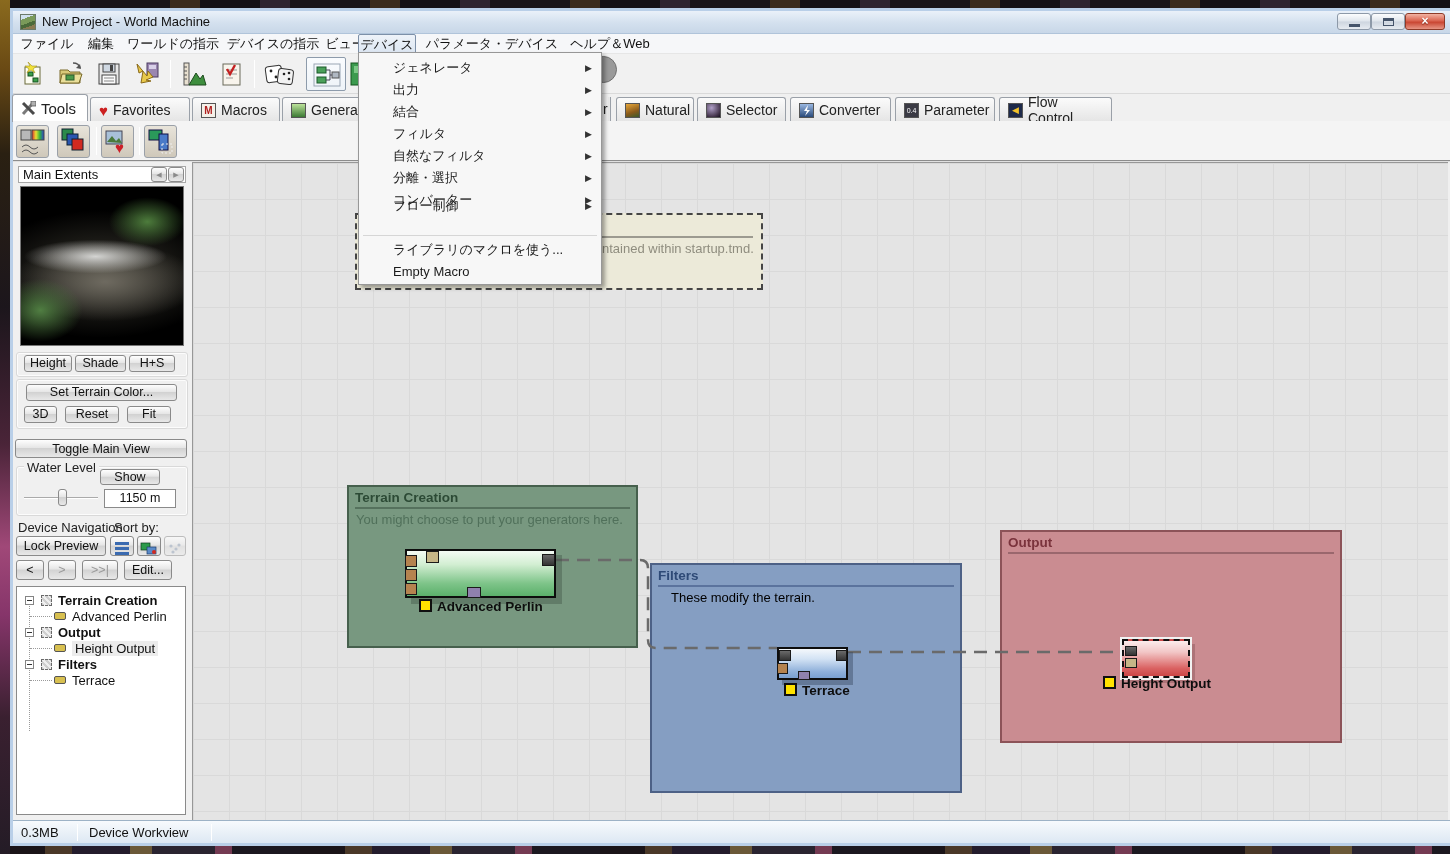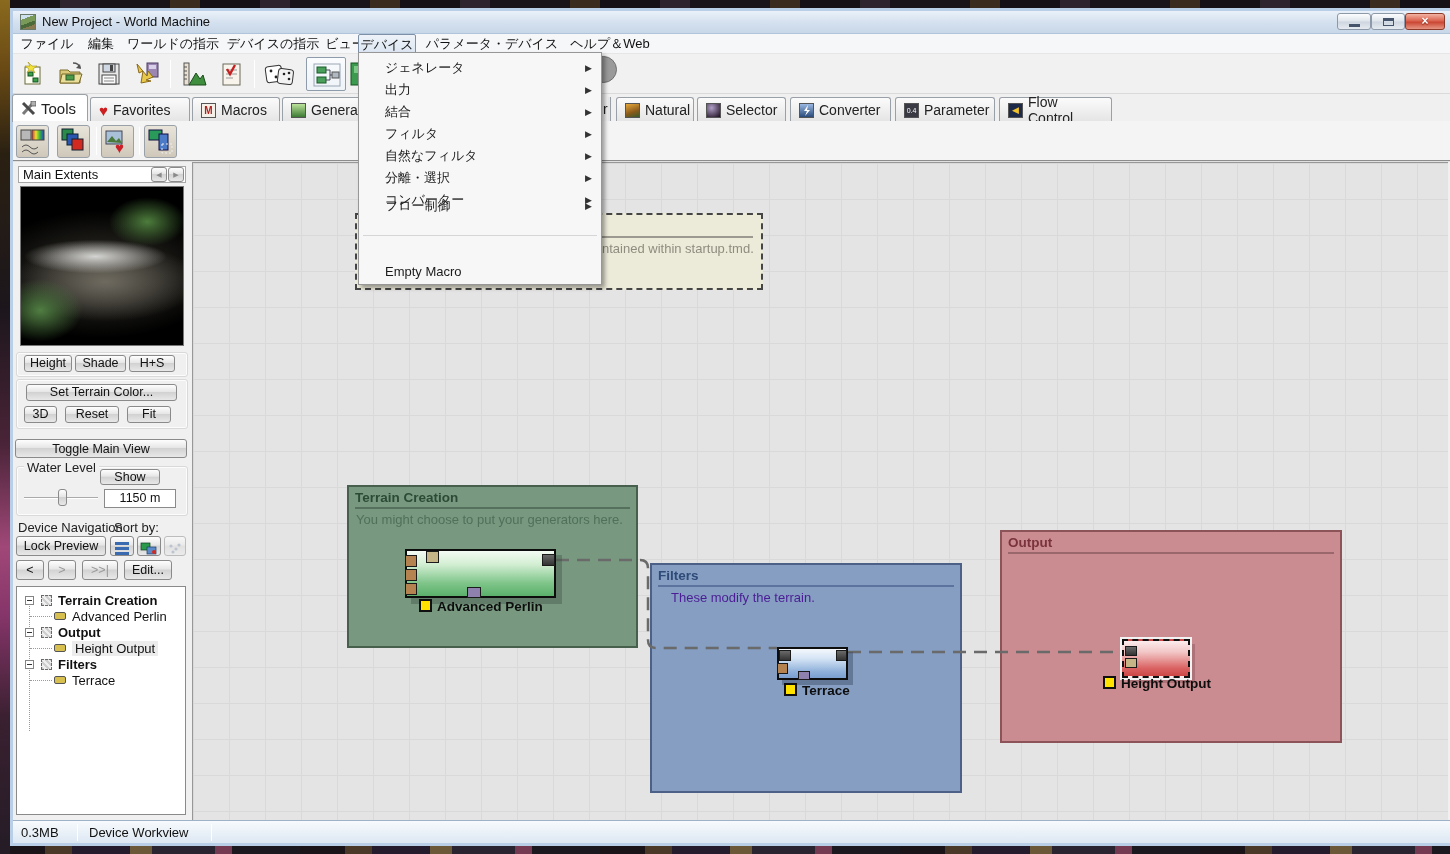--- a/index.html
+++ b/index.html
@@ -85,21 +85,21 @@
       linear-gradient(#d9d9d9 1px, transparent 1px),
       linear-gradient(90deg,#d9d9d9 1px, transparent 1px), #e4e4e4;
       background-size:36px 36px; border-top:1px solid #979797; border-left:1px solid #979797; }
   .cgroup { position:absolute; border:2px solid; }
   .cgroup h4 { font-size:13.5px; padding:3px 6px 0; }
   .cgroup .uline { margin:2px 6px 3px; height:2px; }
   .cgroup p { font-size:13px; padding:0 7px; line-height:16px; }
   #grp-terrain { left:347px; top:485px; width:291px; height:163px; background:rgba(112,146,120,0.93); border-color:#46604d; }
   #grp-terrain h4 { color:#2c4a35; } #grp-terrain .uline { background:#55715d; } #grp-terrain p { color:#50705a; }
   #grp-filters { left:650px; top:563px; width:312px; height:230px; background:rgba(126,153,192,0.93); border-color:#4d6186; }
-  #grp-filters h4 { color:#2e4a77; } #grp-filters .uline { background:#5b739d; } #grp-filters p { color:#4c1d95;padding-left:19px; }
+  #grp-filters h4 { color:#2e4a77; } #grp-filters .uline { background:#5b739d; } #grp-filters p { color:#000000;padding-left:19px; }
   #grp-output { left:1000px; top:530px; width:342px; height:213px; background:rgba(200,133,139,0.93); border-color:#8c5358; }
   #grp-output h4 { color:#7a333c; } #grp-output .uline { background:#9a676d; } #grp-output p { color:#9c5f66; }
   #note-box { left:355px; top:213px; width:408px; height:77px; background:#ecead9; border:2px dashed #454545; z-index:3; }
   #note-box .uline { position:absolute; left:8px; right:8px; top:21px; height:2px; background:#9c9a90; }
   #note-frag { position:absolute; left:245px; top:26px; font-size:13px; color:#8f8d7f; }
 
   .device { position:absolute; border:2px solid #0d0d0d; z-index:6; }
   #dev-perlin { left:405px; top:549px; width:151px; height:49px;
     background:linear-gradient(#f4fbf4,#d2eed2 30%,#7ec489 72%,#5bb06b); box-shadow:6px 6px 0 rgba(62,82,68,.40); }
   #dev-terrace { left:777px; top:647px; width:71px; height:33px;
@@ -111,21 +111,21 @@
   .port.tan { background:#b5834f; } .port.khaki { background:#c6b687; }
   .port.purple { background:#8f81ad; }
   .port.dark { background:linear-gradient(#6a6a6a,#333); }
   .dlabel { position:absolute; z-index:7; font-size:13.5px; font-weight:bold; color:#0d0d0d; }
   .ysq { position:absolute; z-index:7; width:13px; height:13px; background:#ffe200; border:2px solid #101010; }
   #wires { left:193px; top:163px; width:1255px; height:657px; z-index:5; pointer-events:none; }
 
   
   #devmenu { left:358px; top:52px; width:244px; height:233px; background:#f7f7f7;
     border:1px solid #979797; box-shadow:3px 3px 4px rgba(0,0,0,.35); z-index:50; }
-  .ditem { position:absolute; left:1px; width:242px; height:22px; line-height:22px; font-size:13px; color:#1a1a1a; padding-left:25px; }
+  .ditem { position:absolute; left:1px; width:242px; height:22px; line-height:22px; font-size:13px; color:#1a1a1a; padding-left:33px; }
   .ditem .arr { position:absolute; right:10px; font-size:9px; color:#333; }
   #dmenu-sep { position:absolute; left:4px; right:4px; top:182px; border-top:1px solid #d6d6d6; }
 
   
   #statusbar { left:13px; top:820px; width:1437px; height:23px;
     background:linear-gradient(#f7fafd,#dde8f3); border-top:1px solid #9db2c6; font-size:13px; color:#111; }
   .ssep { position:absolute; top:3px; width:1px; height:17px; background:#b9c5d1; border-right:1px solid #fff; }
 </style>
 </head>
 <body>
@@ -462,20 +462,21 @@
 <div class="abs" id="devmenu">
   <div class="ditem" style="top:4px;"><span>ジェネレータ</span><span class="arr">▶</span></div>
   <div class="ditem" style="top:26px;"><span>出力</span><span class="arr">▶</span></div>
   <div class="ditem" style="top:48px;"><span>結合</span><span class="arr">▶</span></div>
   <div class="ditem" style="top:70px;"><span>フィルタ</span><span class="arr">▶</span></div>
   <div class="ditem" style="top:92px;"><span>自然なフィルタ</span><span class="arr">▶</span></div>
   <div class="ditem" style="top:114px;"><span>分離・選択</span><span class="arr">▶</span></div>
   <div class="ditem" style="top:136px;"><span>コンバーター</span><span class="arr">▶</span></div>
   <div class="ditem" style="top:142px;"><span>フロー制御</span><span class="arr">▶</span></div>
   <div id="dmenu-sep"></div>
+  <div class="ditem" style="top:186px;"><span>ライブラリのマクロを使う...</span></div>
   <div class="ditem" style="top:208px;"><span>Empty Macro</span></div>
 </div>
 
 <div class="abs" id="statusbar">
   <span class="abs" style="left:8px;top:4px;">0.3MB</span>
   <span class="ssep" style="left:64px;"></span>
   <span class="abs" style="left:76px;top:4px;">Device Workview</span>
   <span class="ssep" style="left:198px;"></span>
 </div>
 

